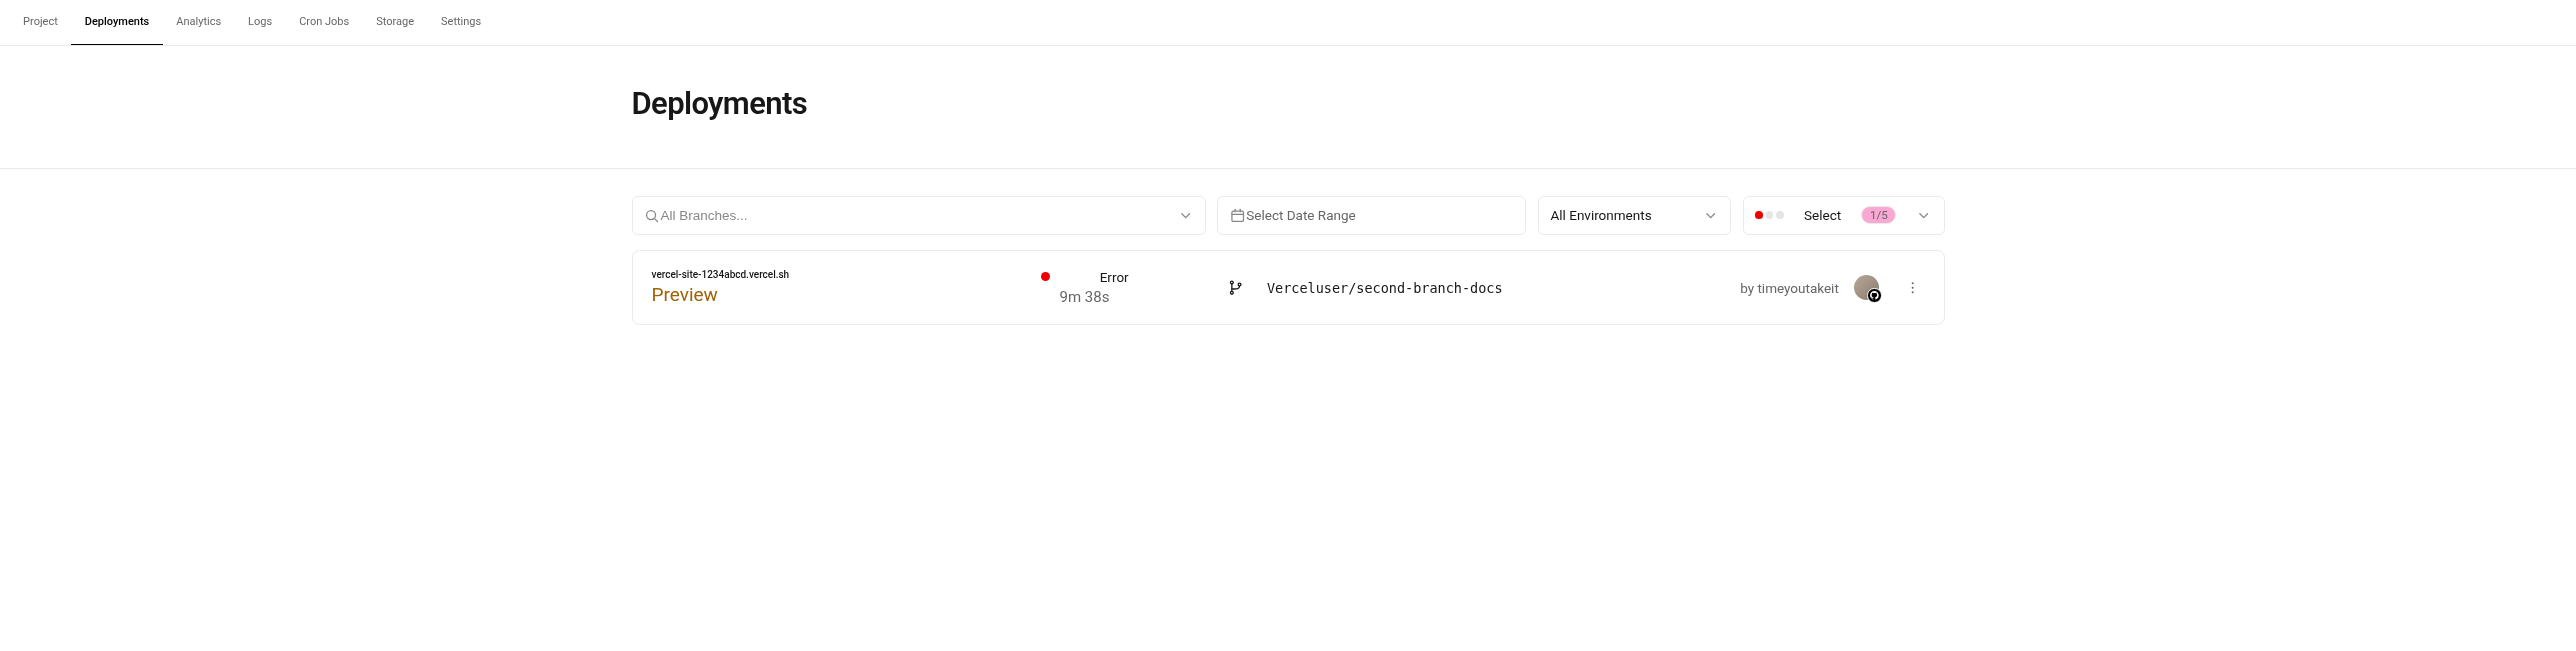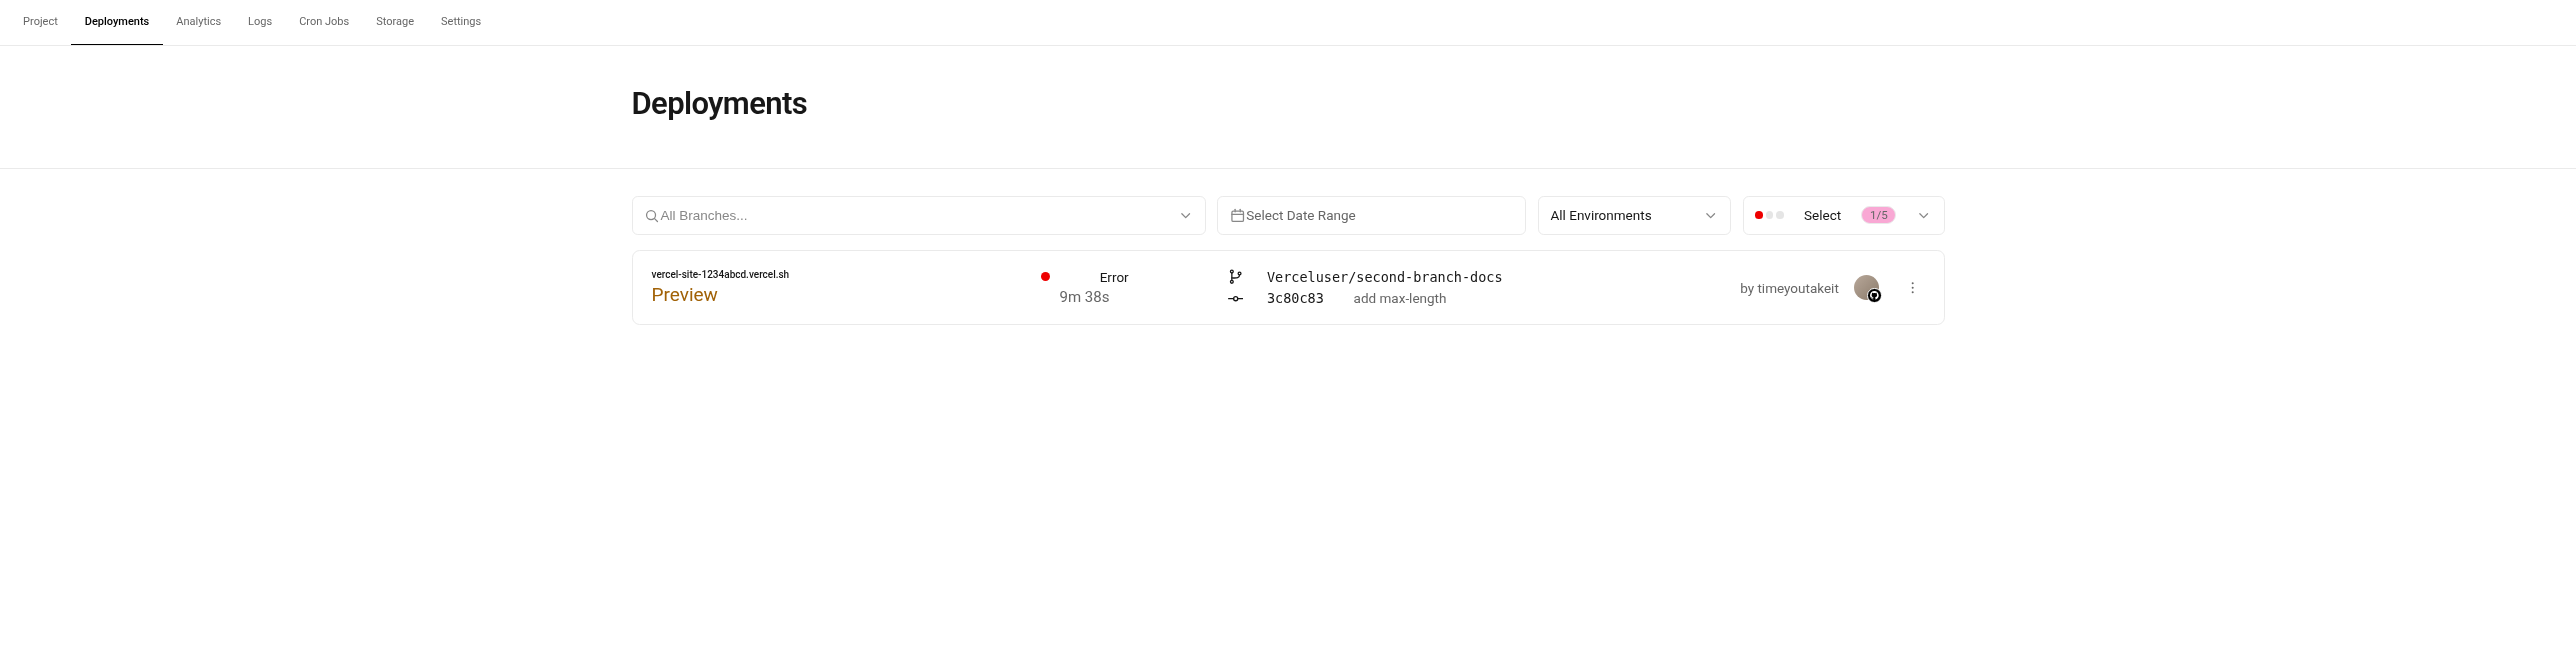--- a/index.html
+++ b/index.html
@@ -318,29 +318,20 @@
     <div class="dep-git-col">
       <div class="dep-git-row">
         <svg class="icon-svg" viewBox="0 0 24 24" fill="none" stroke="#171717" stroke-width="2" stroke-linecap="round" stroke-linejoin="round">
           <circle cx="6" cy="4" r="2.2"></circle>
           <circle cx="6" cy="20" r="2.2"></circle>
           <circle cx="18" cy="7" r="2.2"></circle>
           <path d="M6 6.5 V17.5"></path>
           <path d="M18 9.5 C18 15 12 14 6 14"></path>
         </svg>
         <span>Verceluser/second-branch-docs</span>
-      </div>
-      <div class="dep-git-row">
-        <svg class="icon-svg" viewBox="0 0 24 24" fill="none" stroke="#171717" stroke-width="2" stroke-linecap="round">
-          <circle cx="12" cy="12" r="3.2"></circle>
-          <line x1="1" y1="12" x2="8.8" y2="12"></line>
-          <line x1="15.2" y1="12" x2="23" y2="12"></line>
-        </svg>
-        <span>3c80c83</span>
-        <span class="dep-commit-msg">add max-length</span>
       </div>
     </div>
 
     <div class="dep-meta-col">
       <span class="dep-author">
         <span>by </span><span>timeyoutakeit</span>
       </span>
       <span class="avatar">
         <span class="avatar-badge">
           <svg width="8.7" height="8.7" viewBox="0 0 16 16" fill="#fff">

